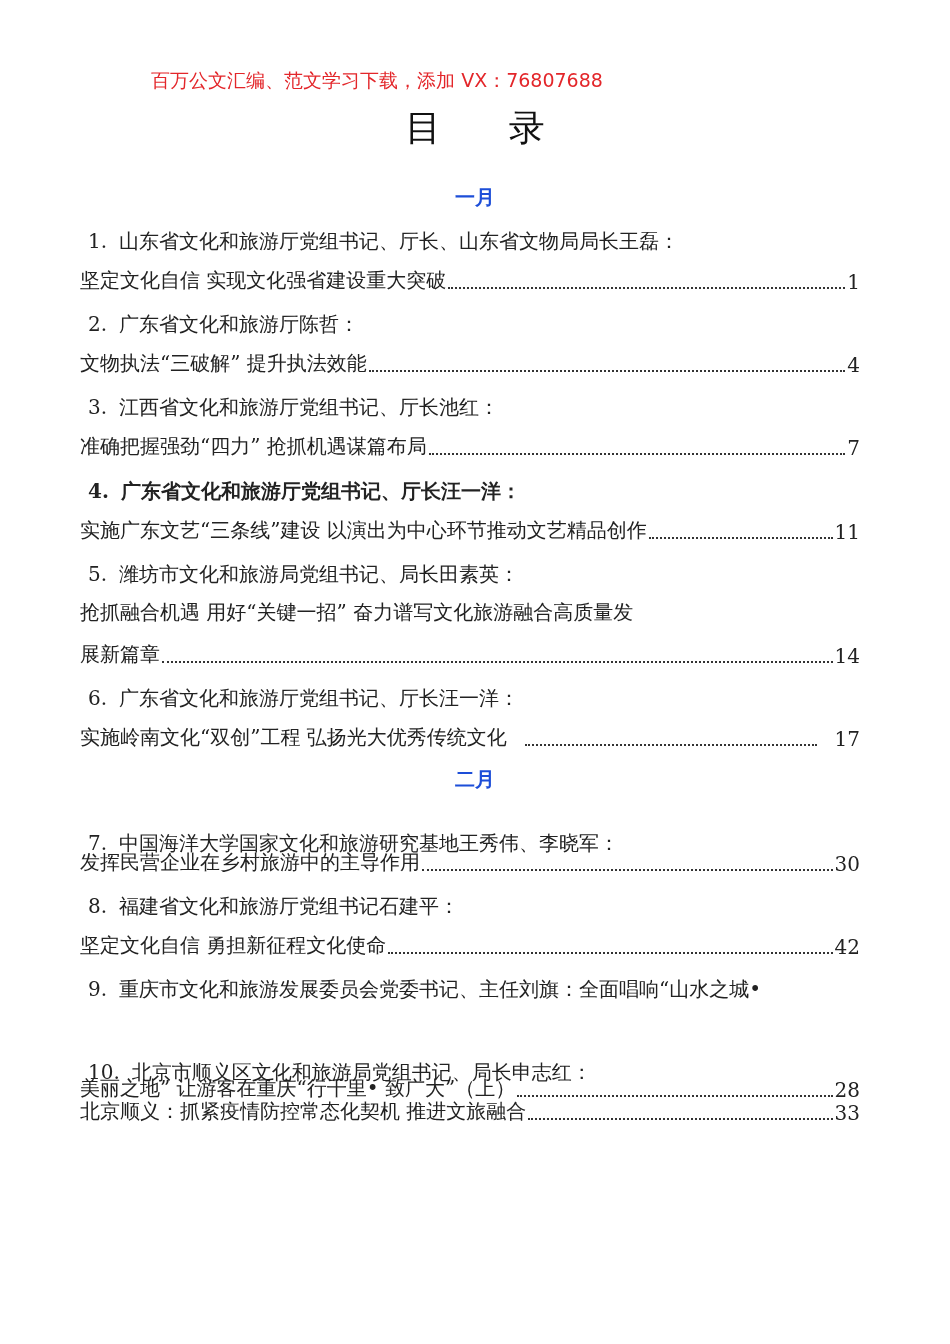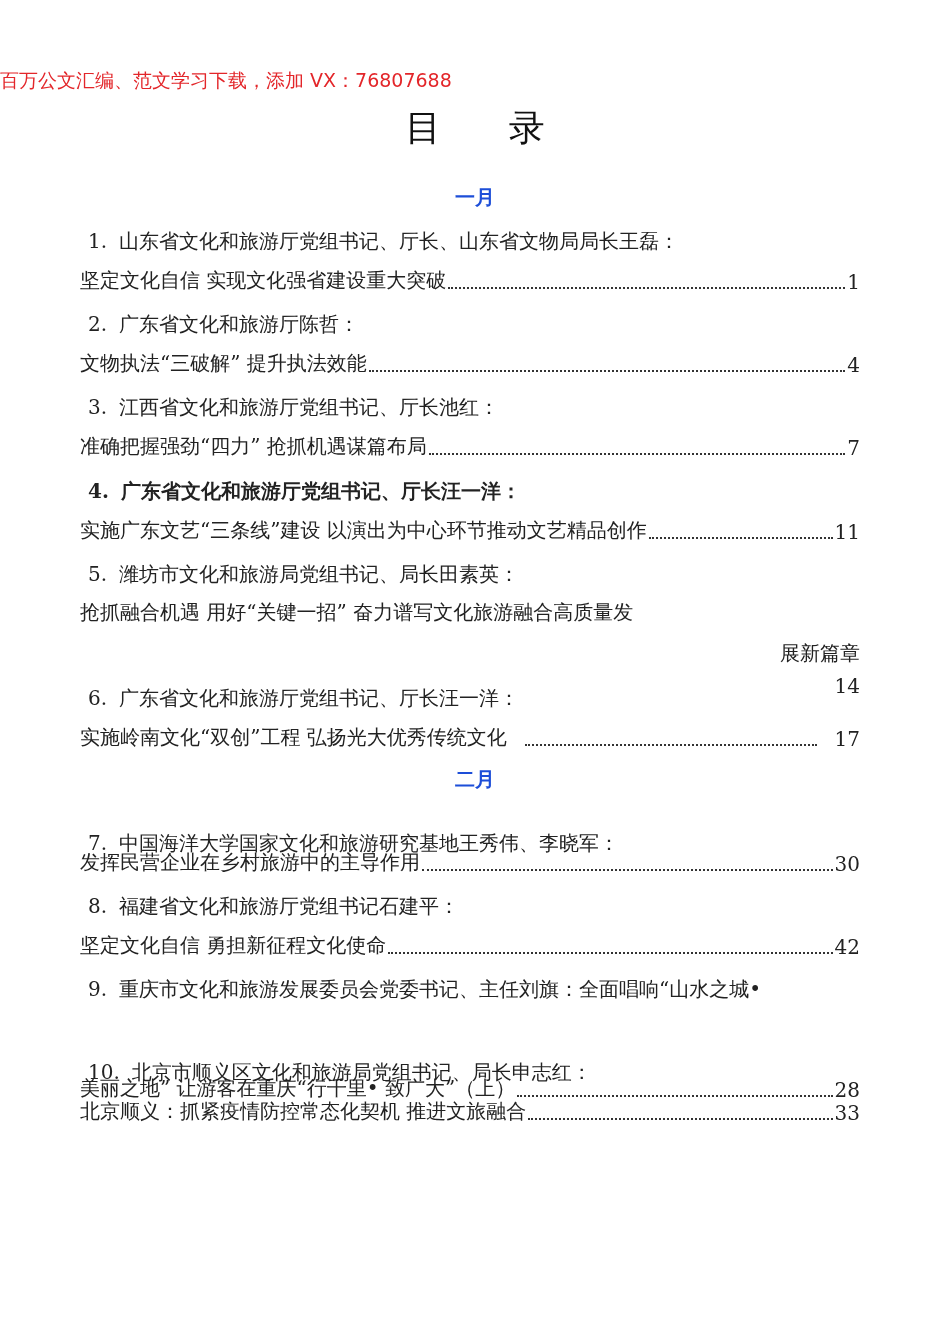--- a/index.html
+++ b/index.html
@@ -1,19 +1,19 @@
 <!DOCTYPE html>
 <html><head>
   <meta charset="utf-8">
   <style>
     html, body { margin: 0; padding: 0; background: #ffffff; }
     body { width: 950px; height: 1344px; position: relative; overflow: hidden; }
     .page { position: absolute; left: 0; top: 0; width: 950px; height: 1344px; background: #fff; }
     .banner {
-      position: absolute; top: 68px; left: 0; width: 754px; 
+      position: absolute; top: 68px; left: 0; width: 754px; text-align: center;
       font-family: "DejaVu Sans", "Liberation Sans", sans-serif;
       font-size: 19px; color: #e3262a; letter-spacing: 0px;
     }
     .title {
       position: absolute; top: 104px; left: 0; width: 950px; text-align: center;
       font-family: "DejaVu Sans", "Liberation Sans", sans-serif;
       font-size: 36px; color: #111; letter-spacing: 28px; padding-left: 28px; box-sizing: border-box;
     }
     .month {
       position: absolute; left: 0; width: 950px; text-align: center;
@@ -86,21 +86,21 @@
   <div class="entry-line" style="top:516px;">
     <span class="txt">实施广东文艺“三条线”建设 以演出为中心环节推动文艺精品创作</span>
     <span class="dots"></span>
     <span class="pg">11</span>
   </div>
 
   <div class="entry-head" style="top:561px;">
     <span class="num">5.</span><span>潍坊市文化和旅游局党组书记、局长田素英：</span>
   </div>
   <div class="entry-plain" style="top:599px;">抢抓融合机遇 用好“关键一招” 奋力谱写文化旅游融合高质量发</div>
-  <div class="entry-line" style="top:640px;flex-direction:column;">
+  <div class="entry-line" style="top:640px;">
     <span class="txt">展新篇章</span>
     <span class="dots"></span>
     <span class="pg">14</span>
   </div>
 
   <div class="entry-head" style="top:685px;">
     <span class="num">6.</span><span>广东省文化和旅游厅党组书记、厅长汪一洋：</span>
   </div>
   <div class="entry-line" style="top:723px;gap:16px;">
     <span class="txt">实施岭南文化“双创”工程 弘扬光大优秀传统文化</span>

